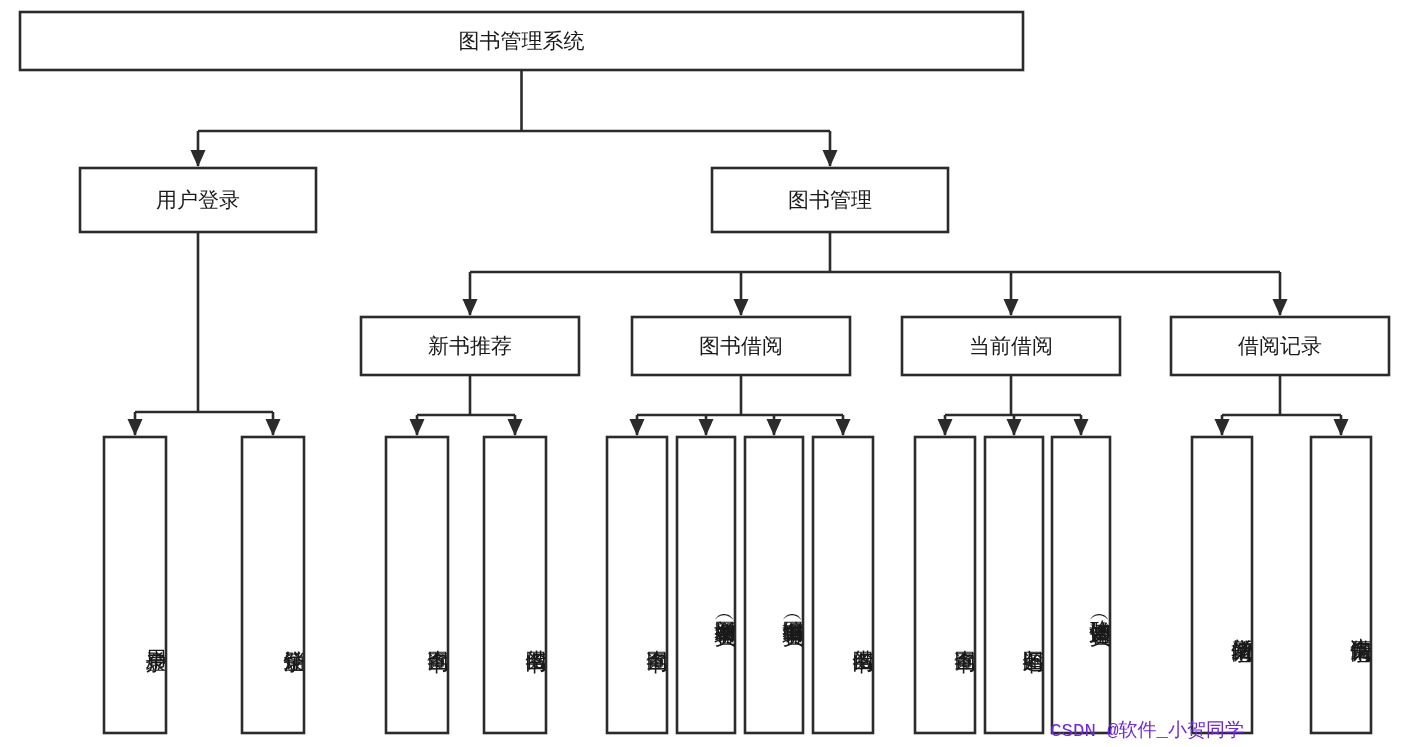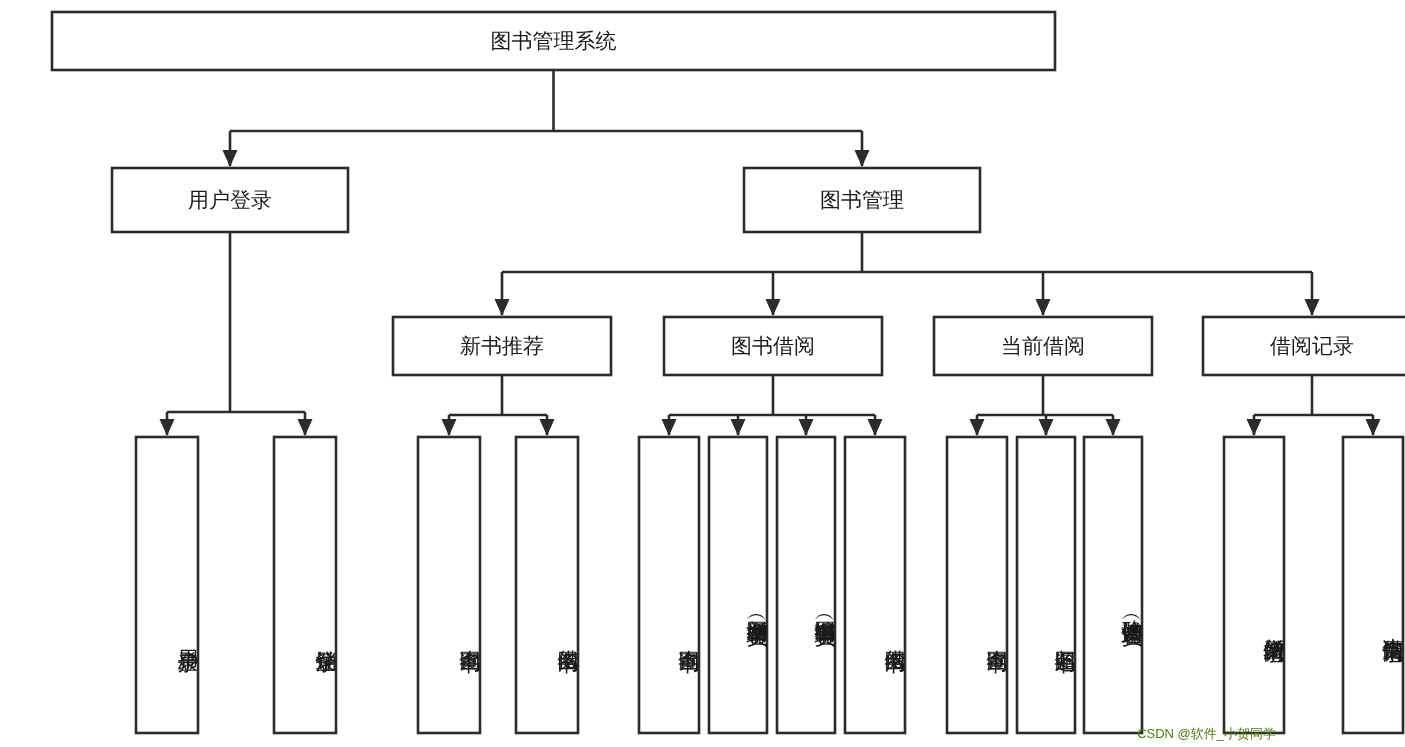--- a/index.html
+++ b/index.html
@@ -11,21 +11,20 @@
     width: 1405px;
     height: 747px;
     font-family: "DejaVu Sans", "Liberation Sans", sans-serif;
     overflow: hidden;
   }
   #diagram-root {
     position: relative;
     width: 1252px;
     height: 747px;
     background: #ffffff;
-    margin-left: 32px;
   }
   svg#flow-svg {
     position: absolute;
     top: 0;
     left: 0;
     width: 1405px;
     height: 747px;
   }
   .node-rect {
     fill: #ffffff;
@@ -60,23 +59,23 @@
     line-height: 1.02;
     color: #1a1a1a;
     letter-spacing: 1px;
     white-space: nowrap;
     pointer-events: none;
   }
   .watermark {
     position: absolute;
     right: 8px;
     bottom: 4px;
-    font-family: Liberation Sans, sans-serif;
-    font-size: 13px;
-    color: #4d7c0f;
+    font-family: Liberation Mono, monospace;
+    font-size: 19px;
+    color: #6d28d9;
     white-space: nowrap;
     user-select: none;
   }
 </style>
 </head>
 <body>
 
 <div id="diagram-root">
 
   <svg id="flow-svg" viewBox="0 0 1405 747">

